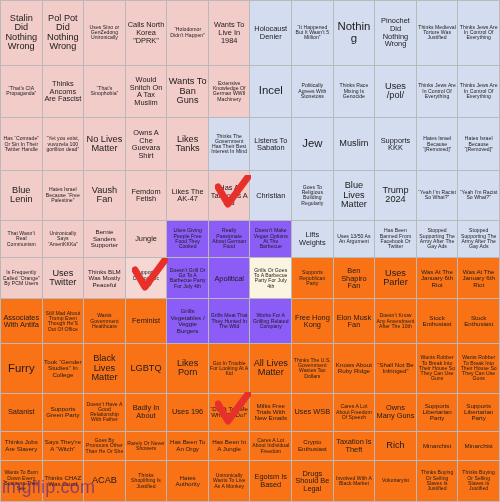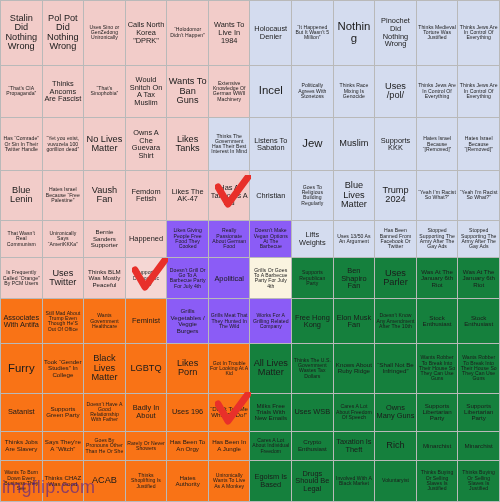--- a/index.html
+++ b/index.html
@@ -14,21 +14,21 @@
     line-height:1.04;
     color:#1b1b1b;
     overflow:hidden;
     word-wrap:break-word;
   }
   
   .bg-pink{background:#f2ccc9;}
   .bg-pink2{background:#f5d7d4;}
   .bg-blue{background:#d4dcef;}
   .bg-green{background:#f97316;}
-  .bg-cream{background:#15803d;}
+  .bg-cream{background:#f97316;}
   .bg-cream2{background:#faf4e0;}
   .bg-white{background:#8b5cf6;}
   
   .t-xs{font-size:5.1px;letter-spacing:.05px;}
   .t-s{font-size:6.2px;}
   .t-m{font-size:7.4px;}
   .t-l{font-size:9.2px;}
   .t-xl{font-size:11.4px;}
   .check{position:absolute;pointer-events:none;}
   .check svg{display:block;}
@@ -98,21 +98,21 @@
           <td class="bg-blue t-xs">Goes To Religious Building Regularly</td>
           <td class="bg-blue t-l">Blue Lives Matter</td>
           <td class="bg-blue t-l">Trump 2024</td>
           <td class="bg-blue t-xs">“Yeah I’m Racist So What?”</td>
           <td class="bg-blue t-xs">“Yeah I’m Racist So What?”</td>
         </tr>
         <tr>
           <td class="bg-pink t-xs">That Wasn’t Real Communism</td>
           <td class="bg-pink t-xs">Unironically Says “AmeriKKKa”</td>
           <td class="bg-pink t-s">Bernie Sanders Supporter</td>
-          <td class="bg-pink t-m">Happened</td>
+          <td class="bg-pink t-m">Jungle</td>
           <td class="bg-white t-xs">Likes Giving People Free Food They Cooked</td>
           <td class="bg-white t-xs">Really Passionate About German Food</td>
           <td class="bg-white t-xs">Doesn’t Make Vegan Options At The Barbecue</td>
           <td class="bg-blue t-m">Lifts Weights</td>
           <td class="bg-blue t-xs">Uses 13/50 As An Argument</td>
           <td class="bg-blue t-xs">Has Been Banned From Facebook Or Twitter</td>
           <td class="bg-blue t-xs">Stopped Supporting The Army After The Gay Ads</td>
           <td class="bg-blue t-xs">Stopped Supporting The Army After The Gay Ads</td>
         </tr>
         <tr>

